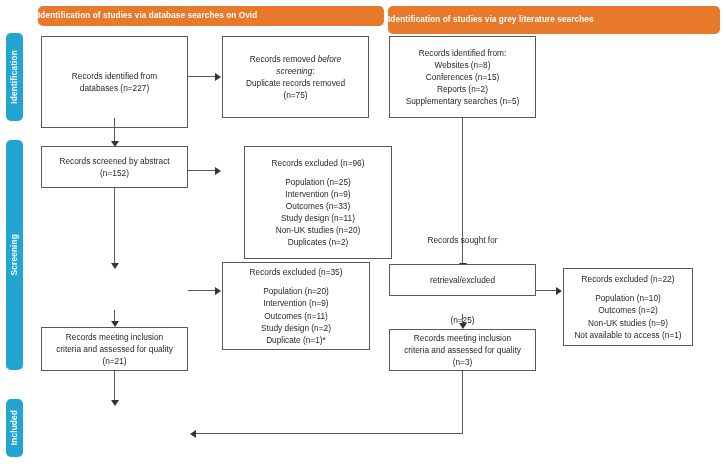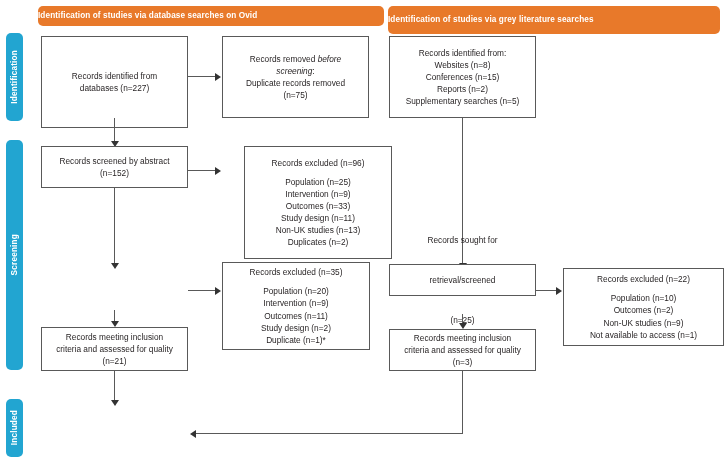--- a/index.html
+++ b/index.html
@@ -152,21 +152,21 @@
     <span class="ln">(n=152)</span>
   </div>
 
   <div class="box" style="left:212px; top:146px; width:148px; height:113px;margin-left:32px;">
     <span class="ln">Records excluded (n=96)</span>
     <span class="gap"></span>
     <span class="ln">Population (n=25)</span>
     <span class="ln">Intervention (n=9)</span>
     <span class="ln">Outcomes (n=33)</span>
     <span class="ln">Study design (n=11)</span>
-    <span class="ln">Non-UK studies (n=13)</span>
+    <span class="ln">Non-UK studies (n=20)</span>
     <span class="ln">Duplicates (n=2)</span>
   </div>
 
   <div class="hline" style="left:188px; top:170px; width:28px;"></div>
   <div class="arrow-r" style="left:215px; top:166.5px;"></div>
 
   <div class="vline" style="left:114px; top:188px; height:78px;"></div>
   <div class="arrow-d" style="left:110.5px; top:263px;"></div>
 
 
@@ -175,25 +175,25 @@
     <span class="gap"></span>
     <span class="ln">Population (n=20)</span>
     <span class="ln">Intervention (n=9)</span>
     <span class="ln">Outcomes (n=11)</span>
     <span class="ln">Study design (n=2)</span>
     <span class="ln">Duplicate (n=1)*</span>
   </div>
 
   <div class="box" style="left:389px; top:264px; width:147px; height:32px;gap:28px;">
     <span class="ln">Records sought for</span>
-    <span class="ln">retrieval/screened</span>
+    <span class="ln">retrieval/excluded</span>
     <span class="ln">(n=25)</span>
   </div>
 
-  <div class="box" style="left:563px; top:268px; width:161px; height:78px;">
+  <div class="box" style="left:563px; top:268px; width:130px; height:78px;">
     <span class="ln">Records excluded  (n=22)</span>
     <span class="gap"></span>
     <span class="ln">Population (n=10)</span>
     <span class="ln">Outcomes (n=2)</span>
     <span class="ln">Non-UK studies (n=9)</span>
     <span class="ln">Not available to access (n=1)</span>
   </div>
 
   <div class="hline" style="left:188px; top:290px; width:28px;"></div>
   <div class="arrow-r" style="left:215px; top:286.5px;"></div>

